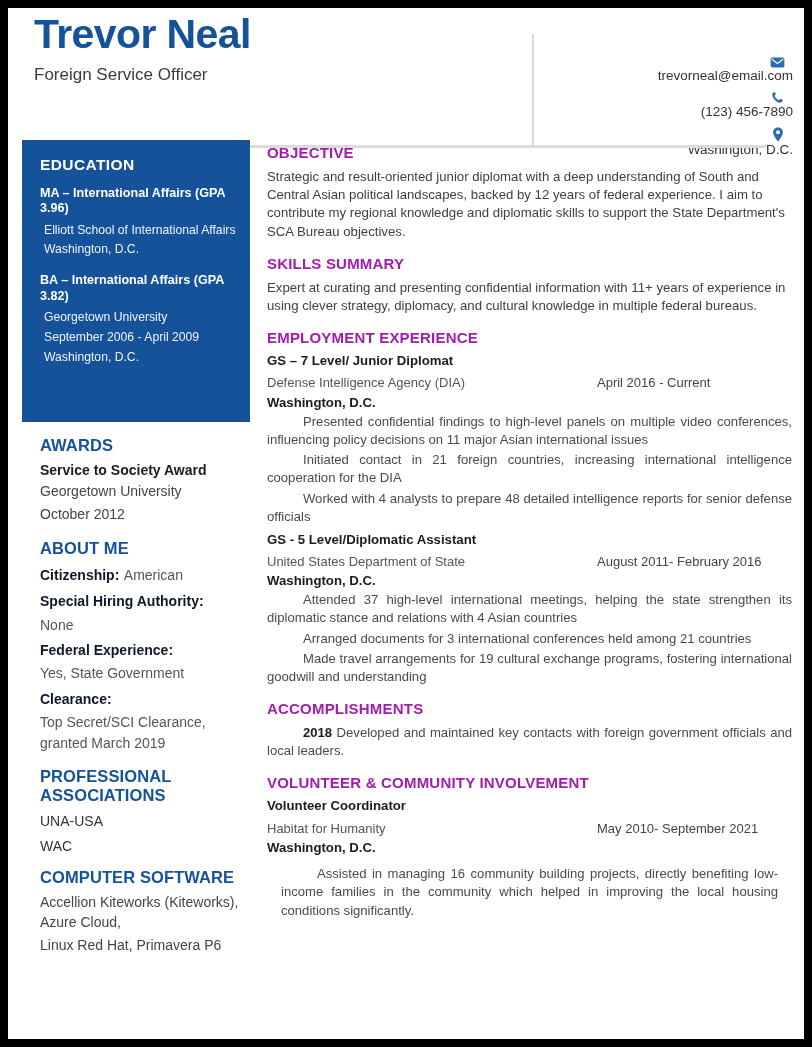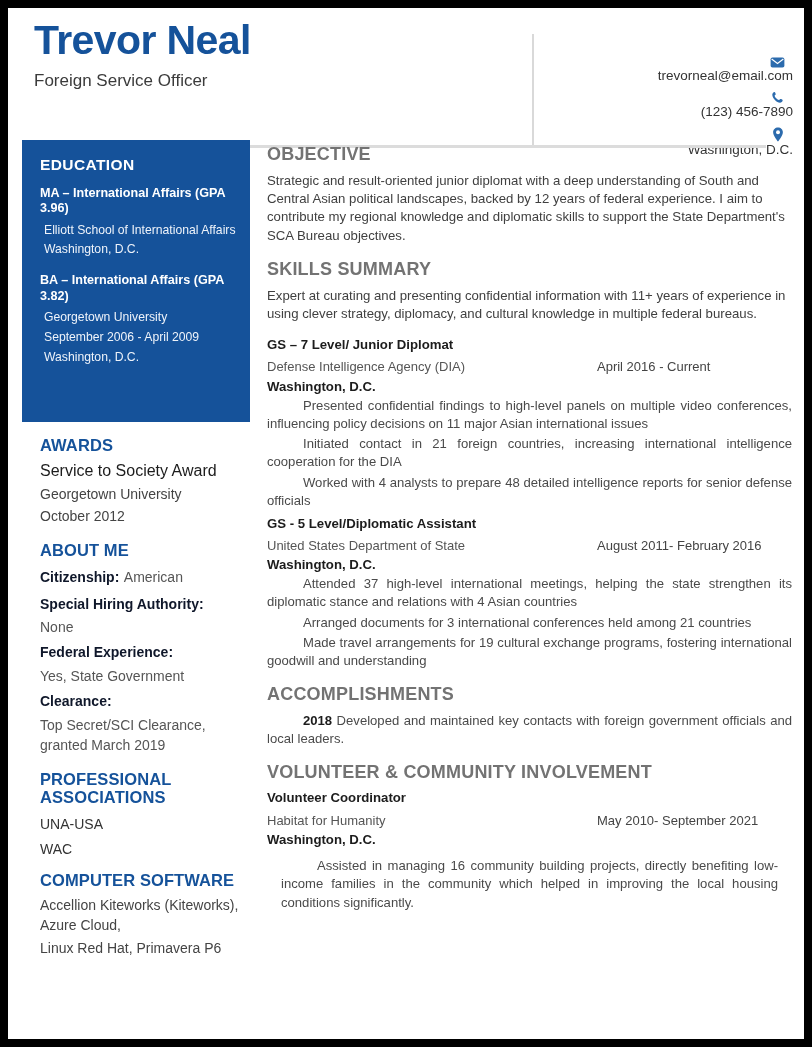--- a/index.html
+++ b/index.html
@@ -32,21 +32,21 @@
 
   
   .header {
     position: relative;
     height: 118px;
     padding: 14px 0 0 0;
   }
   .header-left {
     position: absolute;
     left: 26px;
-    top: 10px;
+    top: 4px;
     width: 470px;
   }
   .name {
     font-size: 41px;
     font-weight: bold;
     color: #15529a;
     letter-spacing: -0.6px;
     line-height: 1.08;
     margin: 0;
     white-space: nowrap;
@@ -153,22 +153,22 @@
   .left-sec { padding: 0 10px 0 18px; }
   .left-sec h2 {
     color: #15529a;
     font-size: 16.5px;
     font-weight: bold;
     margin: 14px 0 6px 0;
     line-height: 1.14;
     letter-spacing: 0.1px;
   }
   .left-strong {
-    font-size: 16px;
-    font-weight: normal;
+    font-size: 14px;
+    font-weight: bold;
     color: #1c1c1c;
     margin: 4px 0 3px 0;
     line-height: 1.3;
   }
   .left-text {
     font-size: 14px;
     color: #444444;
     margin: 3px 0;
     line-height: 1.42;
   }
@@ -190,22 +190,22 @@
   }
   .left-list-item {
     font-size: 14px;
     color: #333333;
     margin: 9px 0;
   }
 
   
   .rsec { margin-bottom: 14px; }
   .rsec h2 {
-    color: #737373;
-    font-size: 18px;
+    color: #a21caf;
+    font-size: 15px;
     font-weight: bold;
     margin: 0 0 7px 0;
     letter-spacing: 0.2px;
   }
   .rsec p.para {
     font-size: 13.2px;
     color: #404040;
     line-height: 1.38;
     margin: 0 0 4px 0;
   }
@@ -387,20 +387,21 @@
         <h2>OBJECTIVE</h2>
         <p class="para">Strategic and result-oriented junior diplomat with a deep understanding of South and Central Asian political landscapes, backed by 12 years of federal experience. I aim to contribute my regional knowledge and diplomatic skills to support the State Department's SCA Bureau objectives.</p>
       </div>
 
       <div class="rsec">
         <h2>SKILLS SUMMARY</h2>
         <p class="para">Expert at curating and presenting confidential information with 11+ years of experience in using clever strategy, diplomacy, and cultural knowledge in multiple federal bureaus.</p>
       </div>
 
       <div class="rsec">
+        <h2>EMPLOYMENT EXPERIENCE</h2>
 
         <div>
           <div class="job-title-line">GS – 7 Level/ Junior Diplomat</div>
           <div class="job-meta">
             <span class="employer">Defense Intelligence Agency (DIA)</span><span class="dates">April 2016 - Current</span>
           </div>
           <div class="job-loc">Washington, D.C.</div>
           <div class="bullet">Presented confidential findings to high-level panels on multiple video conferences, influencing policy decisions on 11 major Asian international issues</div>
           <div class="bullet">Initiated contact in 21 foreign countries, increasing international intelligence cooperation for the DIA</div>
           <div class="bullet">Worked with 4 analysts to prepare 48 detailed intelligence reports for senior defense officials</div>

